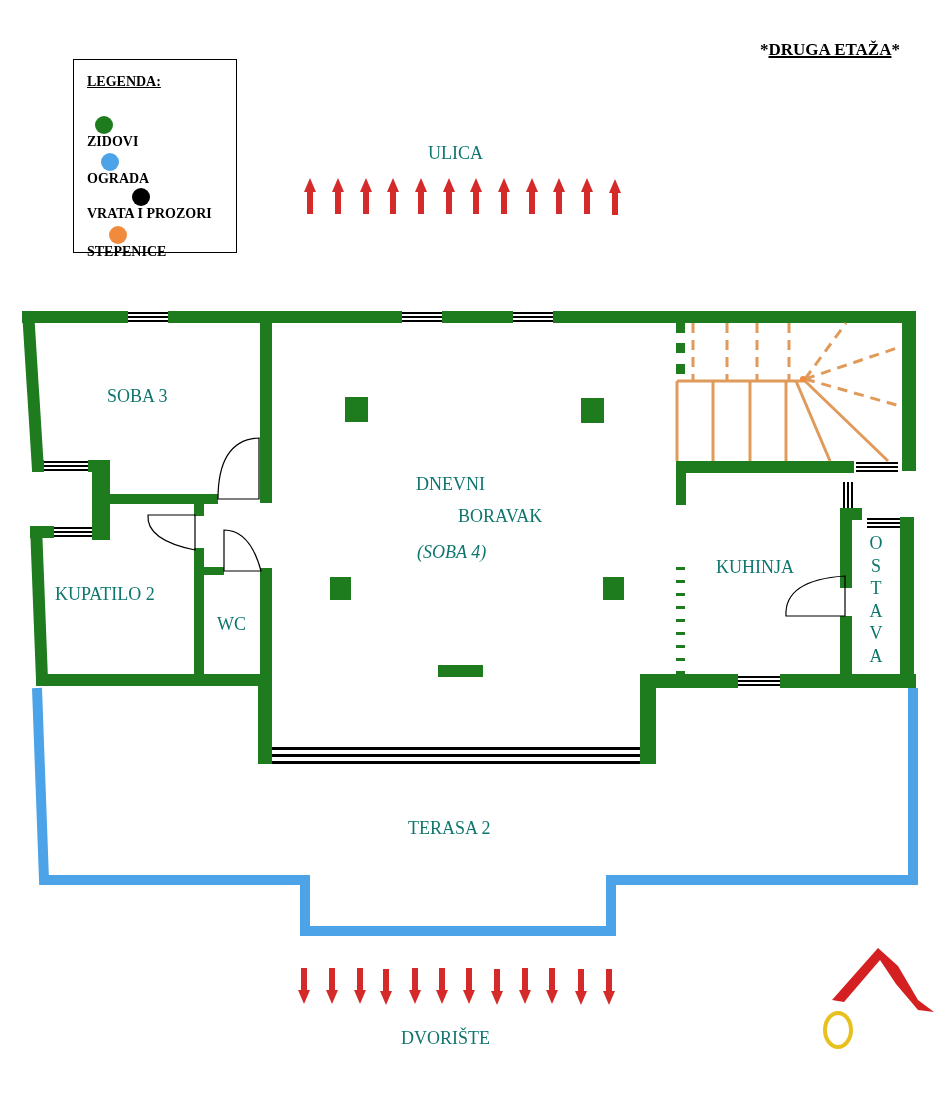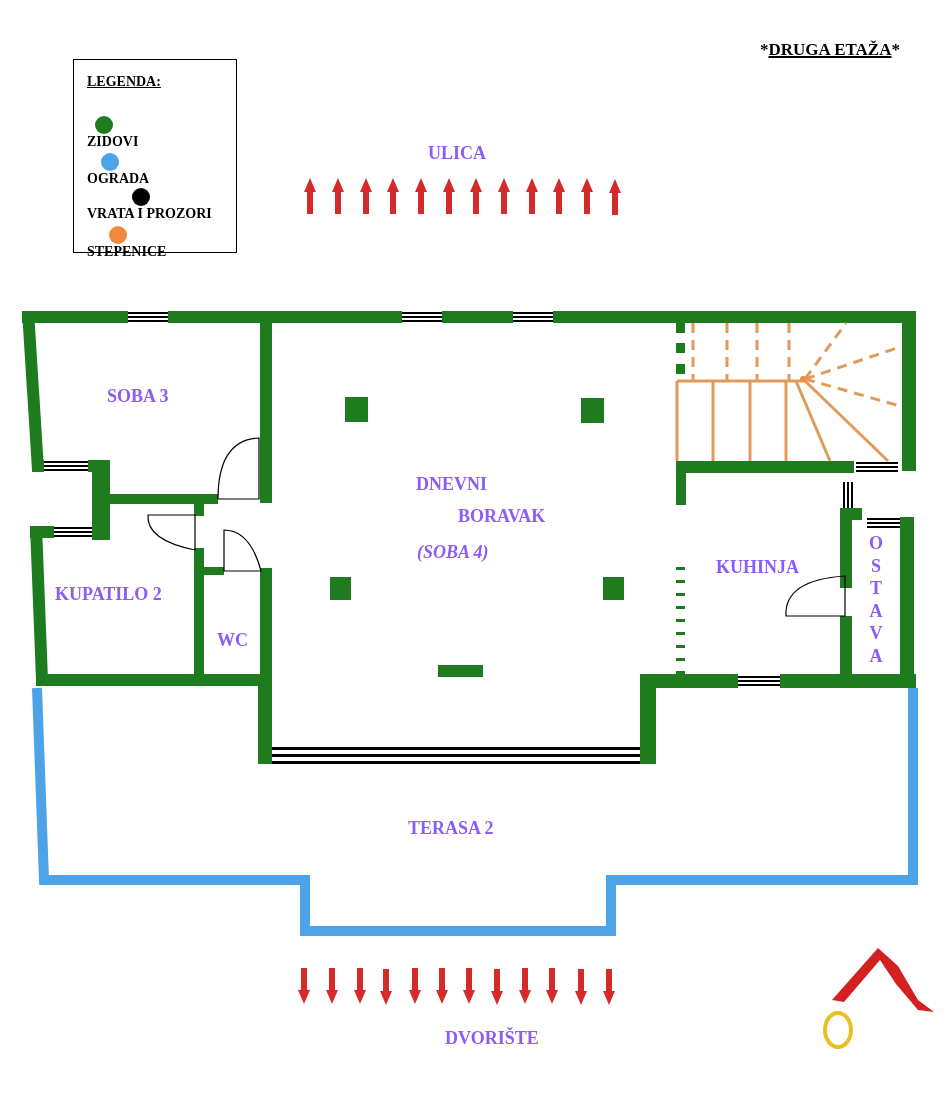--- a/index.html
+++ b/index.html
@@ -6,21 +6,21 @@
   body { width: 950px; height: 1095px; position: relative; overflow: hidden;
          font-family: "Liberation Serif", "DejaVu Serif", serif; }
   .abs { position: absolute; font-family: Liberation Serif, serif; }
   .title { top: 40px; left: 760px; font-size: 17px; font-weight: bold; color: #000; }
   .title u { text-decoration: underline; text-decoration-thickness: 2px; }
   .legend { left: 41px; top: 59px; width: 164px; height: 194px; border: 1px solid #000; box-sizing: border-box; margin-left: 32px; }
   .legend-title { position: absolute; left: 13px; top: 14px; font-size: 14px; font-weight: bold; text-decoration: underline; }
   .legend-item { position: absolute; left: 13px; display: flex; align-items: center; flex-direction: column; }
   .legend-dot { width: 18px; height: 18px; border-radius: 50%; margin-right: 17px; }
   .legend-label { font-size: 14px; font-weight: bold; }
-  .lbl { position: absolute; color: #8b5cf6; font-weight: bold; font-size: 18px; white-space: nowrap; }
+  .lbl { position: absolute; color: #0f766e; font-weight: normal; font-size: 18px; white-space: nowrap; }
   svg { position: absolute; left: 0; top: 0; }
 </style>
 </head>
 <body>
 
 <div class="abs title">
   <span>*</span><u>DRUGA ETAŽA</u><span>*</span>
 </div>
 
 <div class="abs legend">
@@ -232,28 +232,28 @@
     <circle cx="803" cy="379" r="3" fill="#f08a3c" stroke="none"></circle>
   </g>
 
   <g>
     <polygon points="832,1000 878,948 898,966 918,1000 934,1012 918,1010 896,984 880,960 844,1002" fill="#d42020"></polygon>
     <ellipse cx="838" cy="1030" rx="13" ry="17" fill="none" stroke="#e8c020" stroke-width="4"></ellipse>
   </g>
 </svg>
 
 <div class="lbl" style="left:428px; top:143px;">ULICA</div>
-<div class="lbl" style="left:401px; top:1028px;margin-left:44px;">DVORIŠTE</div>
+<div class="lbl" style="left:401px; top:1028px;">DVORIŠTE</div>
 
 <div class="lbl" style="left:107px; top:386px;">SOBA 3</div>
 <div class="lbl" style="left:416px; top:474px;text-align:center;">DNEVNI</div>
 <div class="lbl" style="left:418px; top:506px;margin-left:40px;">BORAVAK</div>
 <div class="lbl" style="left:417px; top:542px; font-style:italic;">(SOBA 4)</div>
 <div class="lbl" style="left:55px; top:584px;">KUPATILO 2</div>
-<div class="lbl" style="left:217px; top:614px;margin-top:16px;">WC</div>
+<div class="lbl" style="left:217px; top:614px;">WC</div>
 <div class="lbl" style="left:716px; top:557px;text-align:right;">KUHINJA</div>
 <div class="lbl" style="left:869px; top:532px; line-height:22.5px; text-align:center; width:14px;">
   <div>O</div>
   <div>S</div>
   <div>T</div>
   <div>A</div>
   <div>V</div>
   <div>A</div>
 </div>
 <div class="lbl" style="left:408px; top:818px;">TERASA 2</div>

